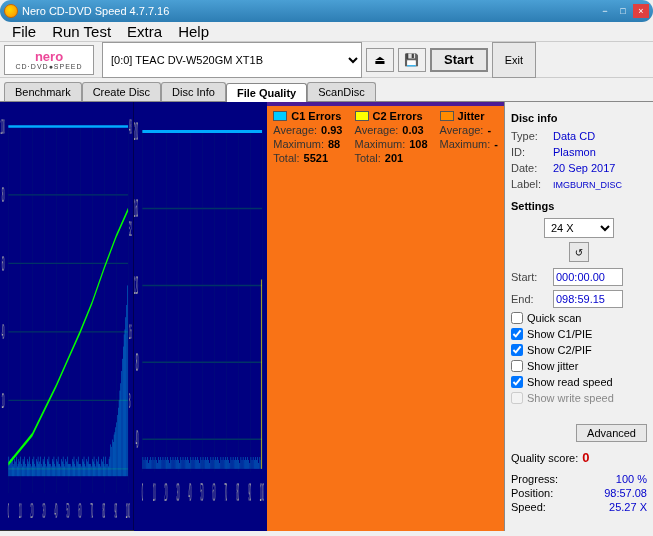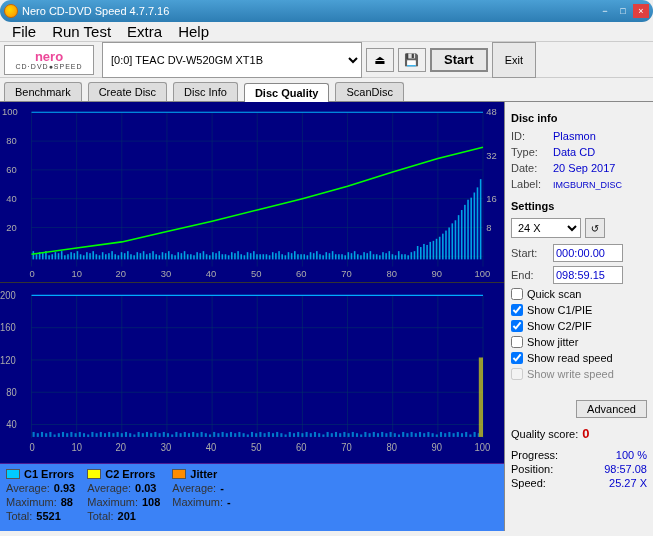--- a/index.html
+++ b/index.html
@@ -147,21 +147,21 @@
       border: 1px solid #999;
       cursor: pointer;
       font-size: 11px;
     }
 
     
     .tabs {
       display: flex;
       background: #f0f0f0;
       padding: 4px 4px 0;
-      gap: 6px;
+      gap: 0;
     }
     .tab {
       padding: 3px 10px;
       border: 1px solid #999;
       border-bottom: none;
       background: #ddd;
       cursor: pointer;
       font-size: 11px;
       border-radius: 3px 3px 0 0;
     }
@@ -238,20 +238,21 @@
     .info-value {
       color: #0000cc;
       font-weight: normal;
     }
 
     .settings-row {
       display: flex;
       align-items: center;
       gap: 4px;
       margin-bottom: 2px;
+      flex-direction: column;
     }
     .speed-select {
       height: 20px;
       font-size: 11px;
       border: 1px solid #999;
       background: white;
       padding: 0 2px;
       width: 70px;
     }
     .refresh-btn {
@@ -323,22 +324,22 @@
     .progress-value {
       color: #0000cc;
     }
 
     .chart-container {
       flex: 1;
       position: relative;
     }
 
     .legend-strip {
-      background: #3b82f6;
-      border-top: 1px solid #4c1d95;
+      background: #f97316;
+      border-top: 4px solid #4c1d95;
       display: flex;
       align-items: stretch;
       padding: 4px 6px;
       gap: 12px;
       min-height: 68px;
     }
   </style>
 </head>
 <body>
 
@@ -372,27 +373,27 @@
   <div class="toolbar-btn" title="Eject">⏏</div>
   <div class="toolbar-btn" title="Save">💾</div>
   <button class="start-btn">Start</button>
   <button class="exit-btn">Exit</button>
 </div>
 
 <div class="tabs">
   <div class="tab">Benchmark</div>
   <div class="tab">Create Disc</div>
   <div class="tab">Disc Info</div>
-  <div class="tab active">Disc Quality</div>
+  <div class="tab active">File Quality</div>
   <div class="tab">ScanDisc</div>
 </div>
 
 <div class="main-content">
 
-  <div style="display:flex;flex-direction:column;flex:1;border-right:1px solid #888;">
+  <div style="display:flex;flex-direction:row;flex:1;border-right:1px solid #888;">
 
     <div class="chart-container" style="flex:1;background:black;border-bottom:1px solid #333;min-height:160px;position:relative;">
       <svg width="100%" height="100%" viewBox="0 0 480 175" preserveAspectRatio="none">
 
         <rect width="480" height="175" fill="#000080"></rect>
 
         <line x1="30" y1="10" x2="460" y2="10" stroke="#003366" stroke-width="0.5"></line>
         <line x1="30" y1="38" x2="460" y2="38" stroke="#003366" stroke-width="0.5"></line>
         <line x1="30" y1="66" x2="460" y2="66" stroke="#003366" stroke-width="0.5"></line>
         <line x1="30" y1="94" x2="460" y2="94" stroke="#003366" stroke-width="0.5"></line>
@@ -799,26 +800,26 @@
         </div>
       </div>
     </div>
 
   </div>
 
   <div class="side-panel">
 
     <div class="section-header">Disc info</div>
     <div class="info-row">
+      <span class="info-label">Type:</span>
+      <span class="info-value">Data CD</span>
+    </div>
+    <div class="info-row">
       <span class="info-label">ID:</span>
       <span class="info-value">Plasmon</span>
-    </div>
-    <div class="info-row">
-      <span class="info-label">Type:</span>
-      <span class="info-value">Data CD</span>
     </div>
     <div class="info-row">
       <span class="info-label">Date:</span>
       <span class="info-value">20 Sep 2017</span>
     </div>
     <div class="info-row">
       <span class="info-label">Label:</span>
       <span class="info-value" style="font-size:9px;">IMGBURN_DISC</span>
     </div>
 

